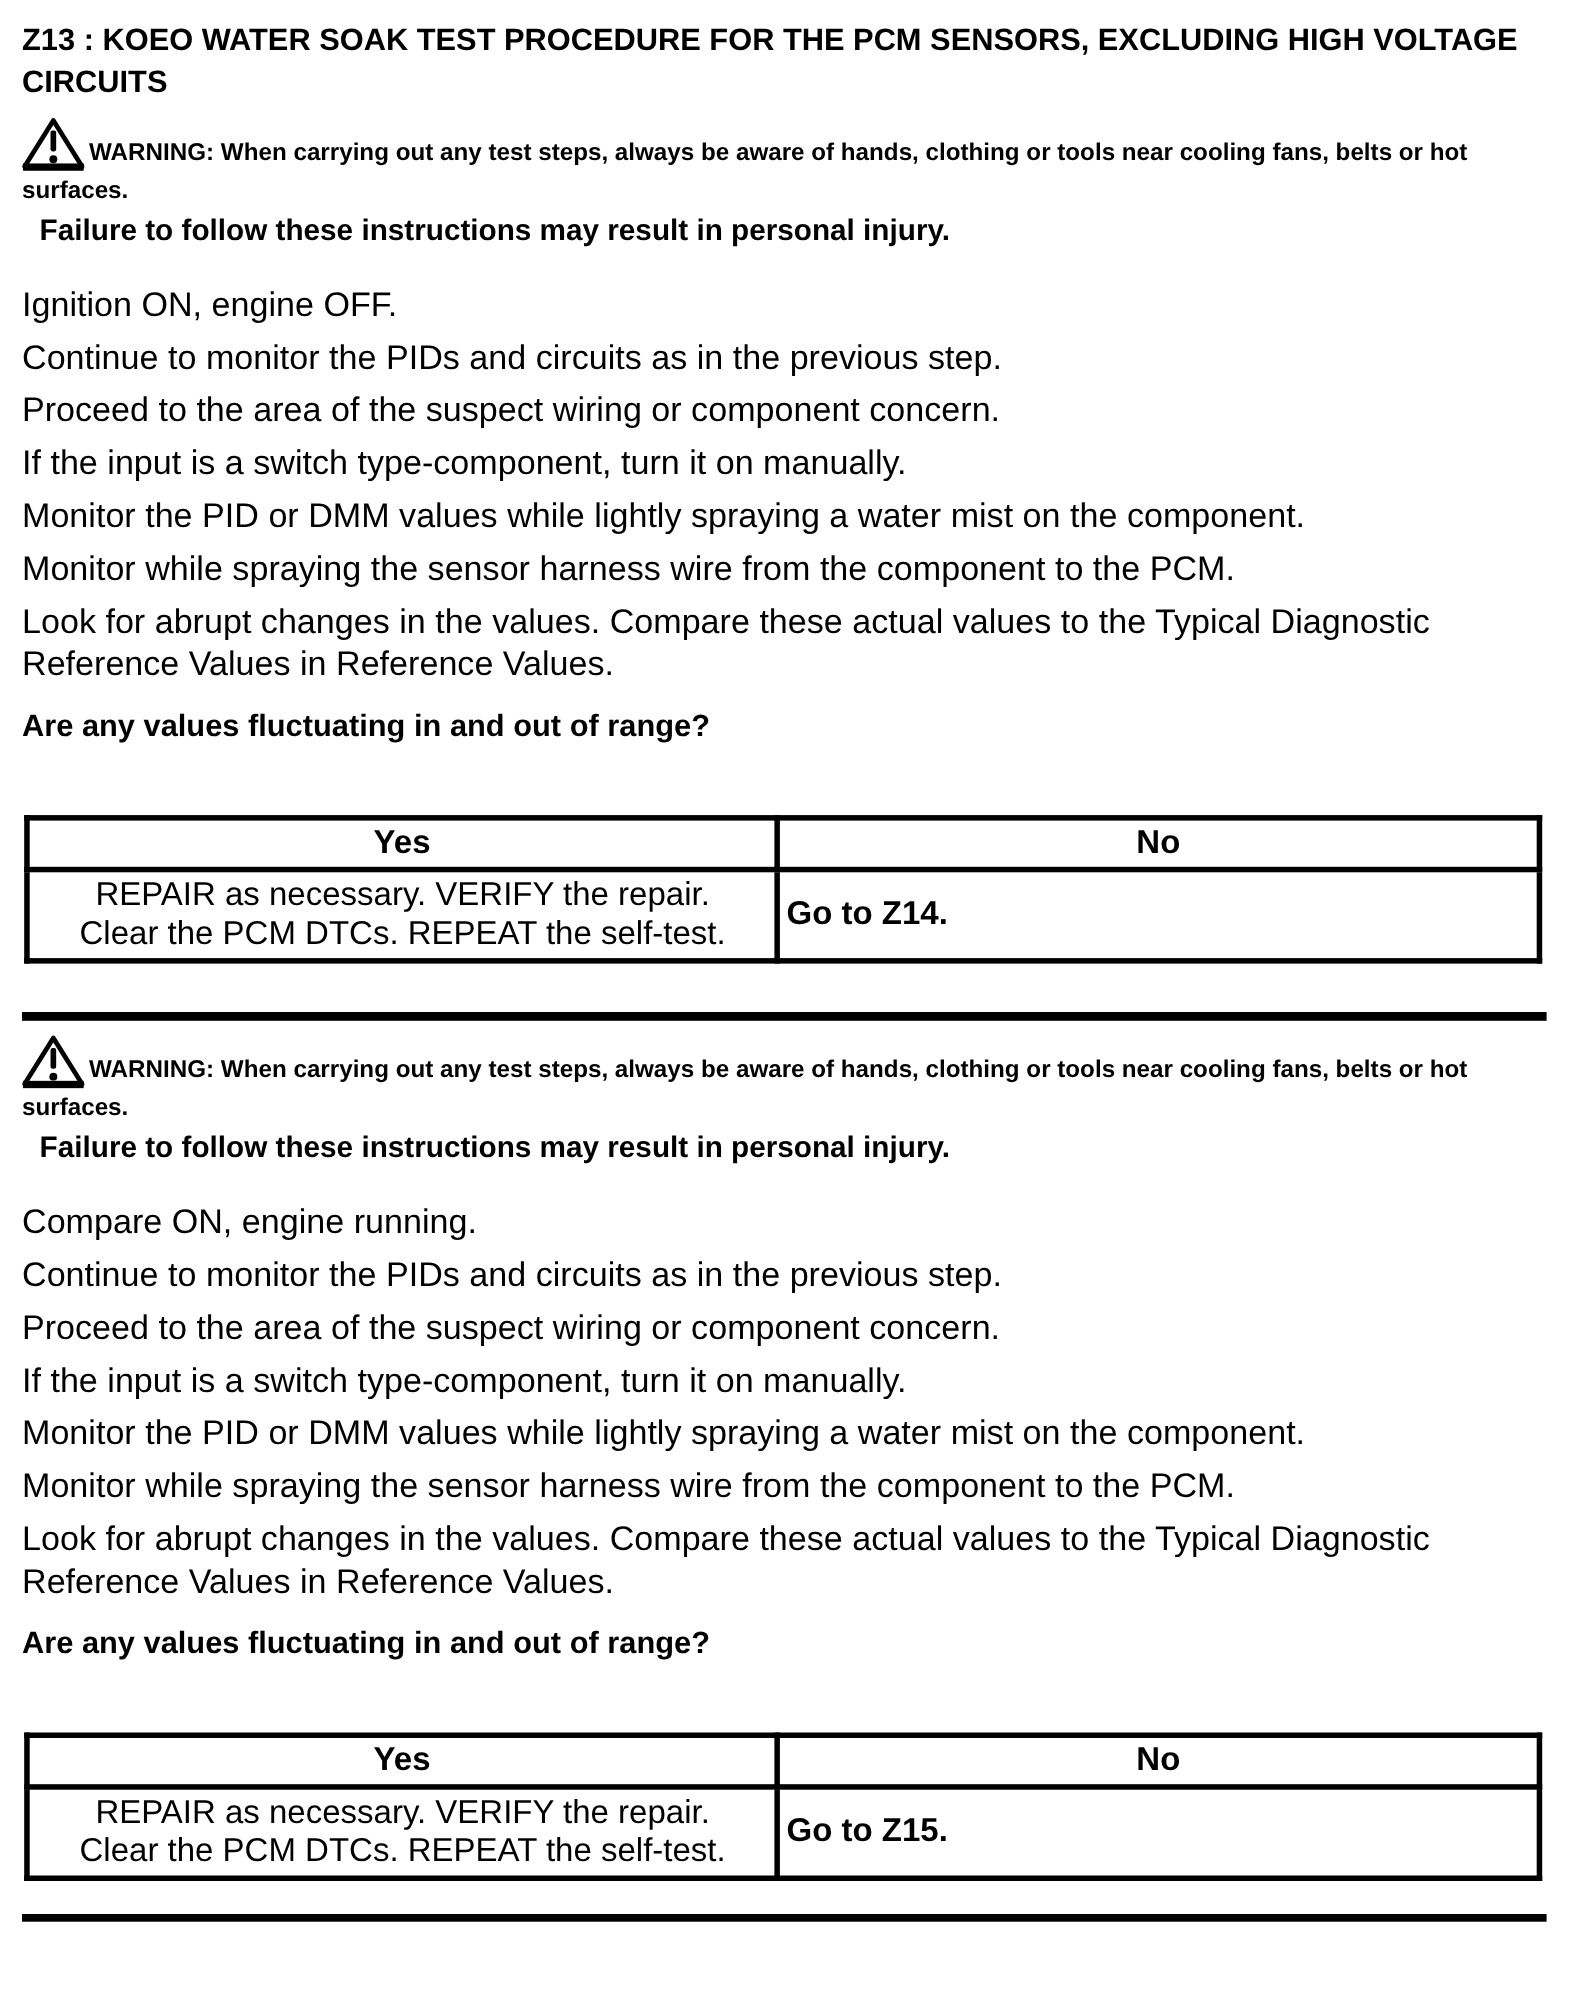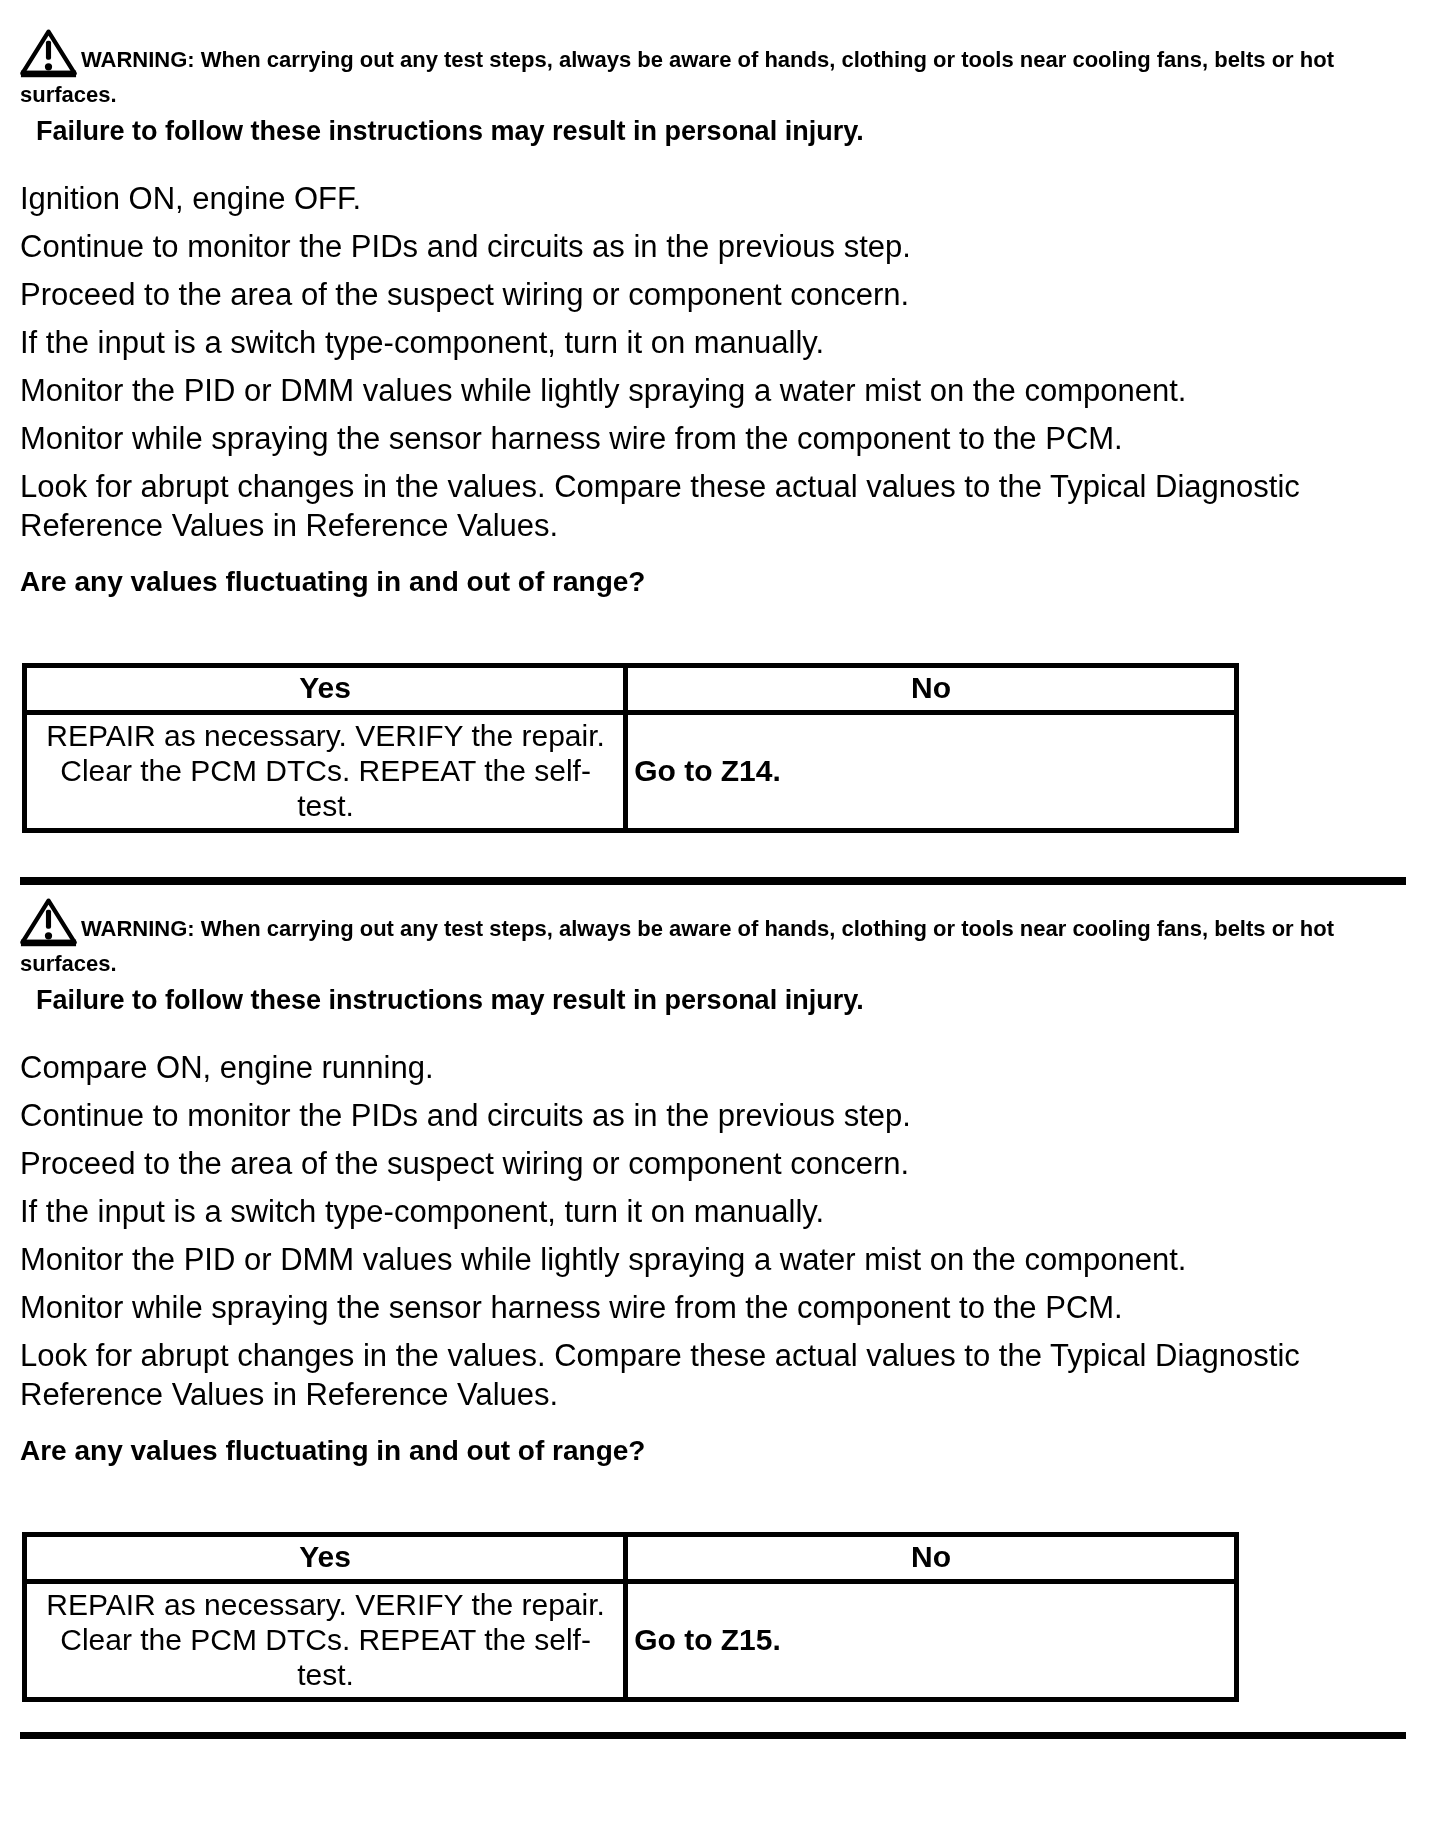--- a/index.html
+++ b/index.html
@@ -60,21 +60,21 @@
   }
   .question {
     font-size: 28px;
     font-weight: bold;
     line-height: 39px;
     margin: 17px 0 0 0;
   }
   table.decision-table {
     border-collapse: collapse;
     table-layout: fixed;
-    width: 1217px;
+    width: 1380px;
     margin: 62px 0 0 2px;
   }
   .decision-table col.c-yes { width: 49.6%; }
   .decision-table th {
     border: 5px solid #000000;
     font-size: 30px;
     font-weight: bold;
     text-align: center;
     padding: 3px 4px 5px 4px;
   }
@@ -103,20 +103,21 @@
     height: 7px;
     margin-top: 30px;
   }
 </style>
 </head>
 <body>
 
 <div class="page">
 
   <div class="section">
+    <h1 class="section-heading">Z13 : KOEO WATER SOAK TEST PROCEDURE FOR THE PCM SENSORS, EXCLUDING HIGH VOLTAGE CIRCUITS</h1>
 
     <p class="warn"><span class="warn-icon"><svg viewBox="0 0 60 52" width="57" height="50" xmlns="http://www.w3.org/2000/svg">
           <path d="M30 3.5 L57.5 47.5 L2.5 47.5 Z" fill="none" stroke="#000000" stroke-width="4.5" stroke-linejoin="round"></path>
           <rect x="1" y="44.5" width="58" height="7" fill="#000000"></rect>
           <rect x="27.3" y="13" width="5.4" height="20" rx="2" fill="#000000"></rect>
           <circle cx="30" cy="40.5" r="3.8" fill="#000000"></circle>
         </svg></span><span>WARNING</span><span>: When carrying out any test steps, always be aware of hands, clothing or tools near cooling fans, belts or hot surfaces.</span></p>
     <p class="warn-failure">Failure to follow these instructions may result in personal injury.</p>
 
     <p class="step first">Ignition ON, engine OFF.</p>

